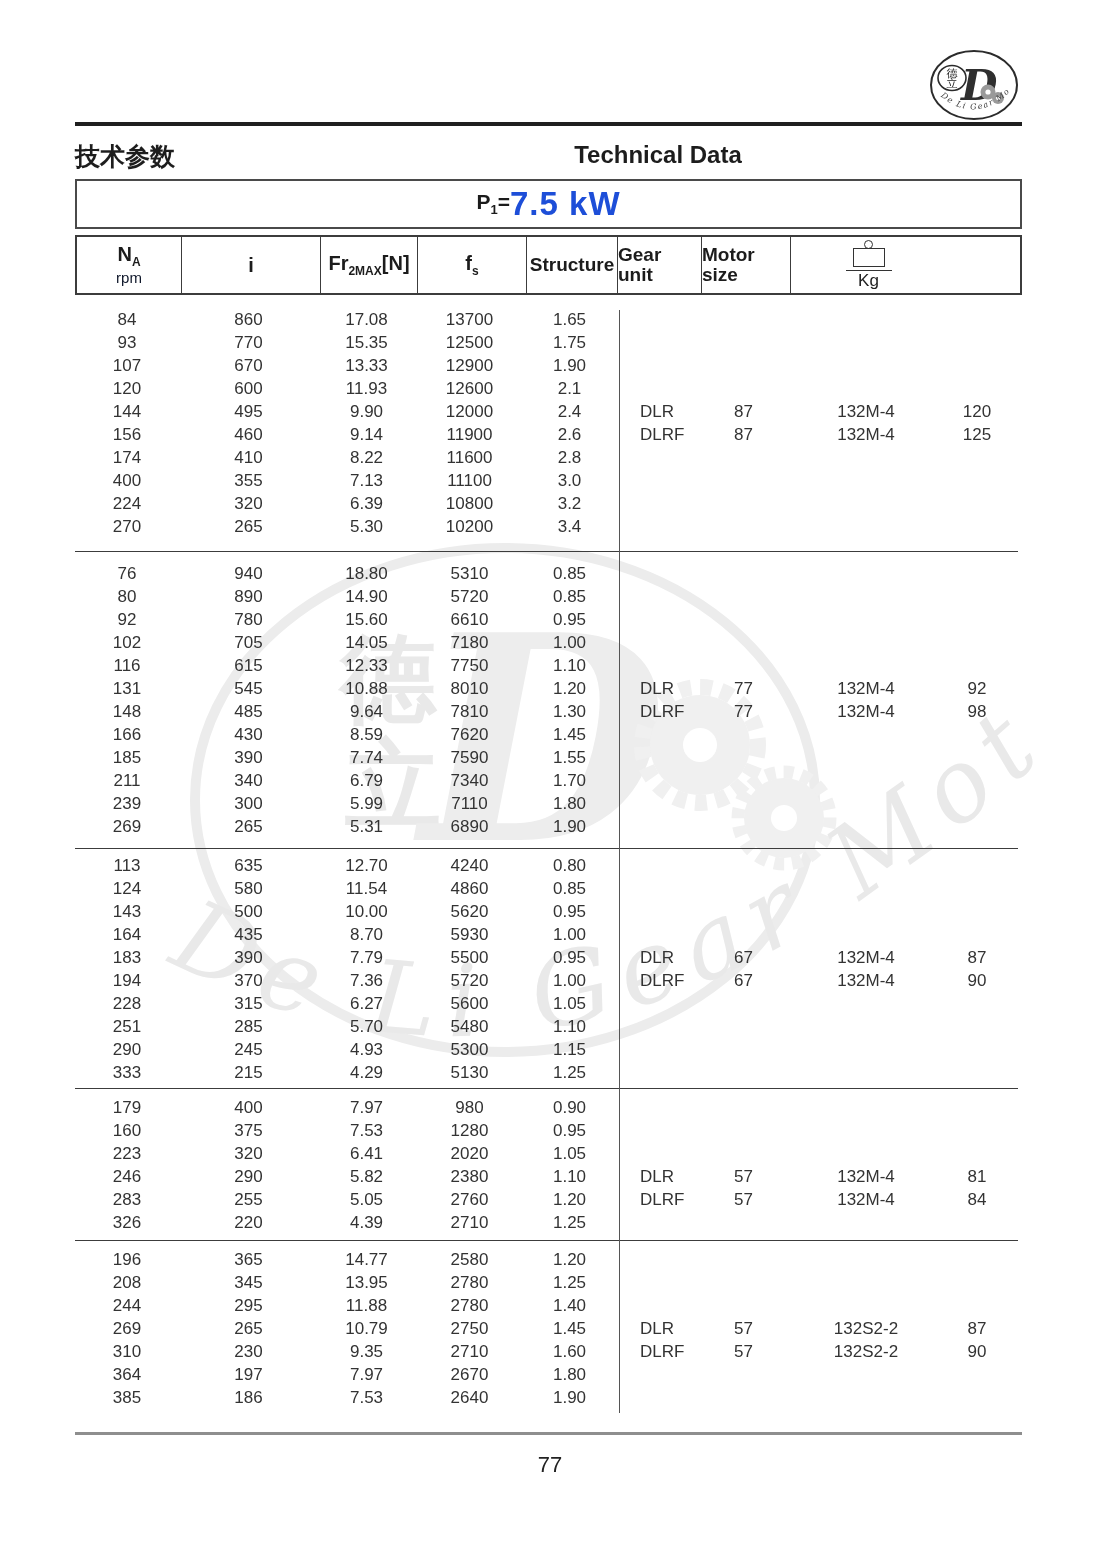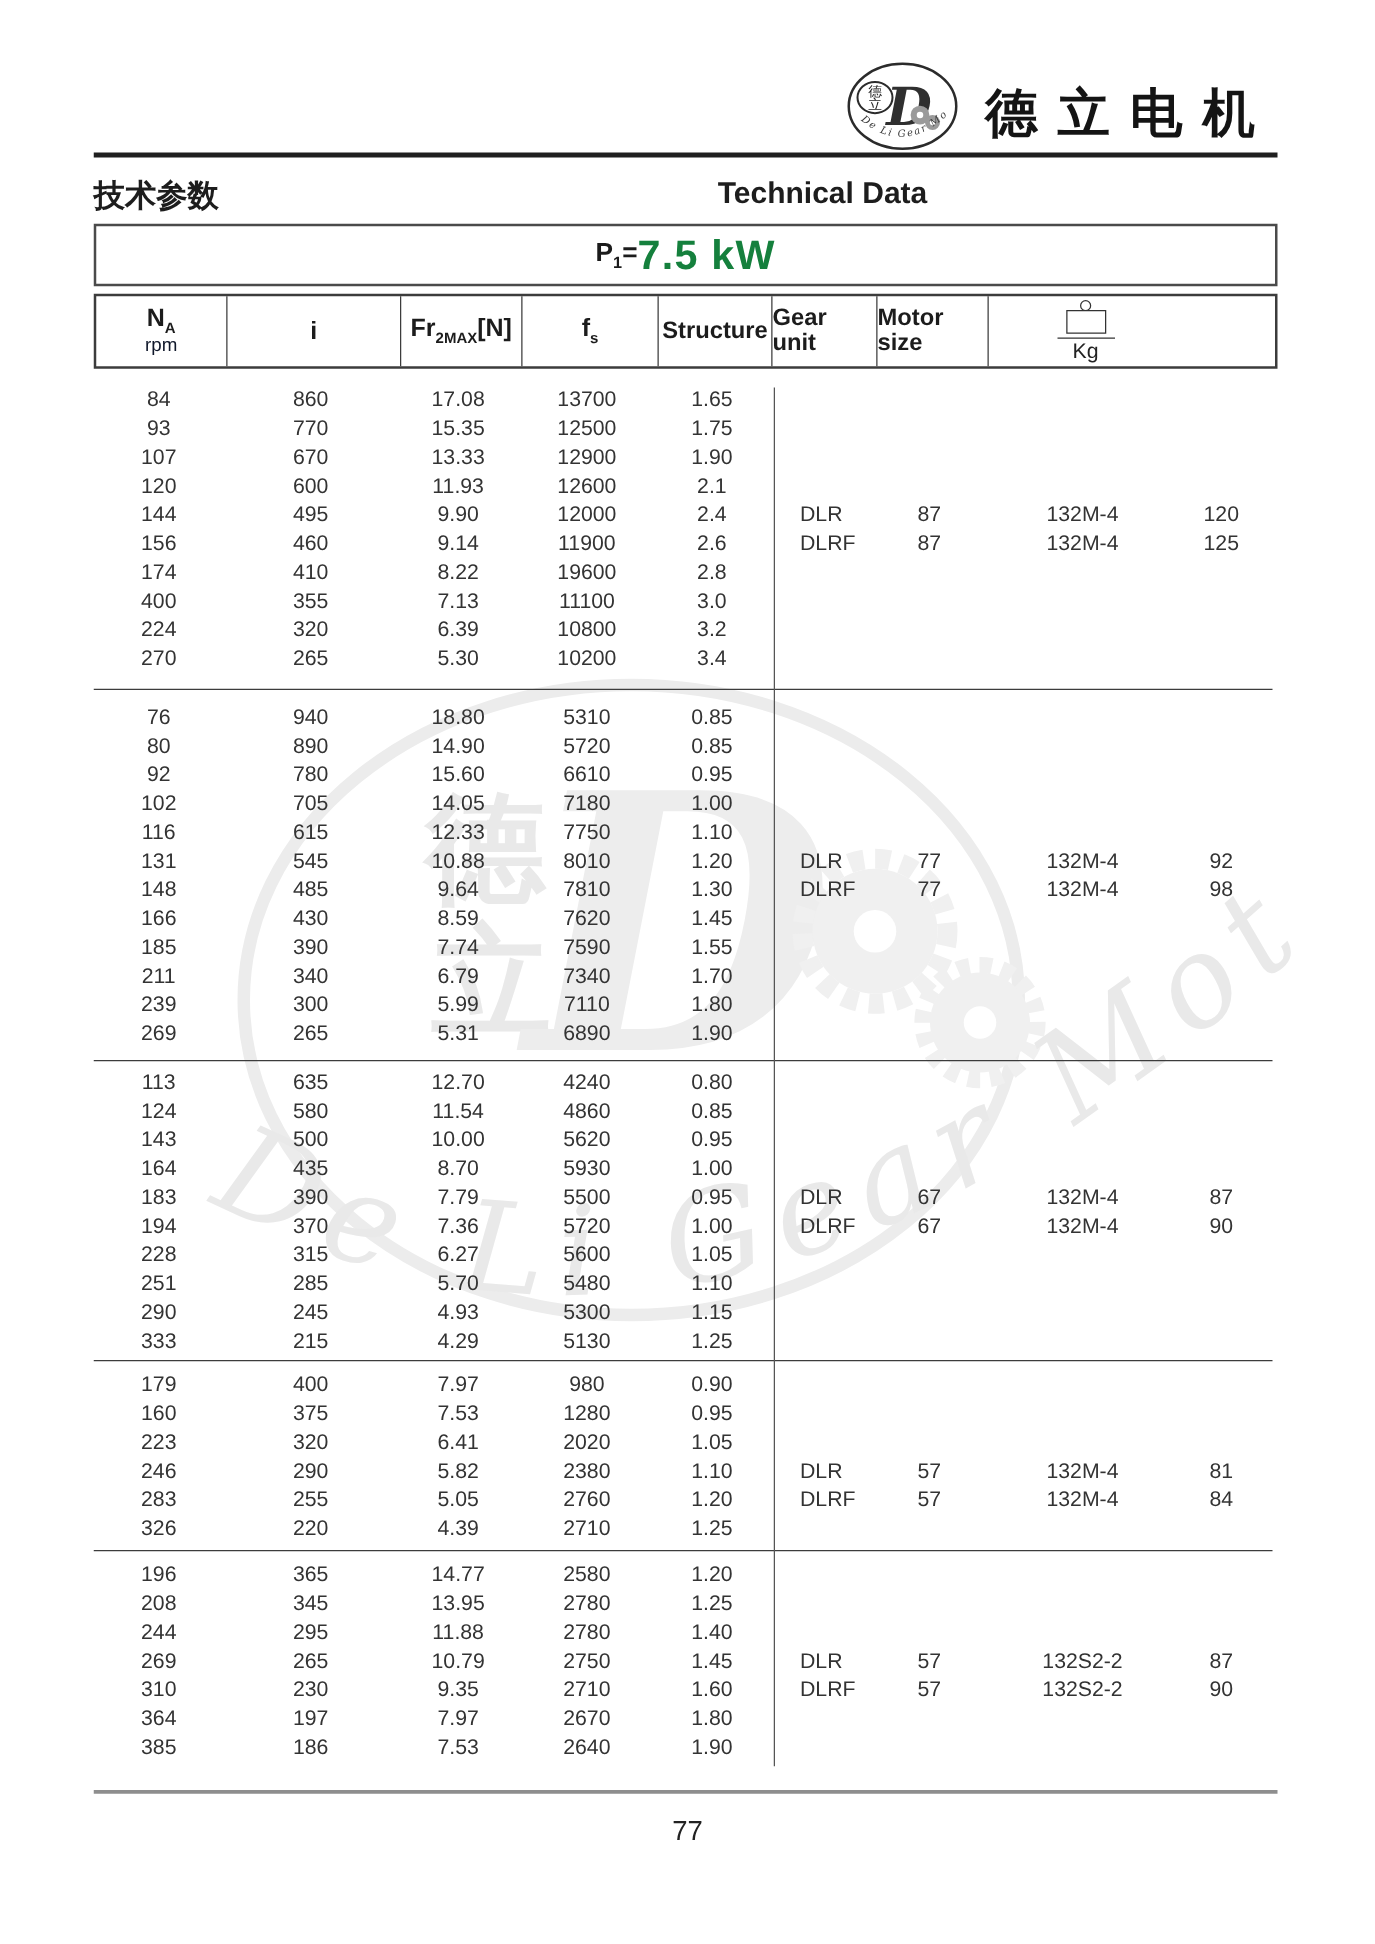--- a/index.html
+++ b/index.html
@@ -20,21 +20,21 @@
   
   .title-cn{position:absolute;left:75px;top:140px;font-size:25px;font-weight:700;color:#1d1d1d;}
   .title-en{position:absolute;left:548px;top:141px;width:220px;text-align:center;font-size:24px;font-weight:700;color:#1d1d1d;}
   
   .power-box{
     position:absolute;left:75px;top:179px;width:943px;height:46px;border:2px solid #4a4a4a;
     display:flex;align-items:center;justify-content:center;
   }
   .power-prefix{font-size:21px;font-weight:700;color:#1b1b1b;}
   .power-prefix sub{font-size:13px;font-weight:700;}
-  .power-value{font-size:33px;font-weight:700;color:#15803d;letter-spacing:1px;}
+  .power-value{font-size:33px;font-weight:700;color:#1d4ed8;letter-spacing:1px;}
   
   .thead{
     position:absolute;left:75px;top:235px;width:943px;height:56px;border:2px solid #3c3c3c;
     display:grid;grid-template-columns:104px 139px 97px 109px 91px 84px 89px 156px 66px;
   }
   .th{
     display:flex;flex-direction:column;align-items:center;justify-content:center;
     border-left:1.5px solid #3c3c3c;line-height:1.05;
   }
   .th:first-child{border-left:none;}
@@ -101,21 +101,20 @@
       <text x="33" y="52" font-size="42" font-weight="700" font-style="italic" fill="#2f2f2f" font-family="DejaVu Serif, serif">D</text>
       <circle cx="60" cy="44" r="7.5" fill="#9a9a9a"></circle>
         <circle cx="60" cy="44" r="2.6" fill="#ffffff"></circle>
       <circle cx="70" cy="50" r="6" fill="#9a9a9a"></circle>
         <circle cx="70" cy="50" r="2.1" fill="#ffffff"></circle>
       <path id="logo-arc" d="M 10,46 Q 46,78 82,44" fill="none"></path>
       <text font-size="8" fill="#3a3a3a" font-style="italic" font-family="DejaVu Serif, serif" letter-spacing="1.5">
         <textPath href="#logo-arc" startOffset="4%">De Li Gear Motor</textPath>
       </text>
     </svg>
-    <div class="brand-name">德立电机</div>
   </div>
 
   <div class="rule-top"></div>
 
   <div class="title-cn">技术参数</div>
   <div class="title-en">Technical Data</div>
 
   <div class="power-box">
     <span class="power-prefix"><span>P</span><sub>1</sub><span>=</span></span>
       <span class="power-value">7.5 kW</span>
@@ -181,21 +180,21 @@
         <div class="cell" style="grid-area: 5 / 4;">12000</div>
         <div class="cell" style="grid-area: 5 / 5;">2.4</div>
         <div class="cell" style="grid-area: 6 / 1;">156</div>
         <div class="cell" style="grid-area: 6 / 2;">460</div>
         <div class="cell" style="grid-area: 6 / 3;">9.14</div>
         <div class="cell" style="grid-area: 6 / 4;">11900</div>
         <div class="cell" style="grid-area: 6 / 5;">2.6</div>
         <div class="cell" style="grid-area: 7 / 1;">174</div>
         <div class="cell" style="grid-area: 7 / 2;">410</div>
         <div class="cell" style="grid-area: 7 / 3;">8.22</div>
-        <div class="cell" style="grid-area: 7 / 4;">19600</div>
+        <div class="cell" style="grid-area: 7 / 4;">11600</div>
         <div class="cell" style="grid-area: 7 / 5;">2.8</div>
         <div class="cell" style="grid-area: 8 / 1;">400</div>
         <div class="cell" style="grid-area: 8 / 2;">355</div>
         <div class="cell" style="grid-area: 8 / 3;">7.13</div>
         <div class="cell" style="grid-area: 8 / 4;">11100</div>
         <div class="cell" style="grid-area: 8 / 5;">3.0</div>
         <div class="cell" style="grid-area: 9 / 1;">224</div>
         <div class="cell" style="grid-area: 9 / 2;">320</div>
         <div class="cell" style="grid-area: 9 / 3;">6.39</div>
         <div class="cell" style="grid-area: 9 / 4;">10800</div>

